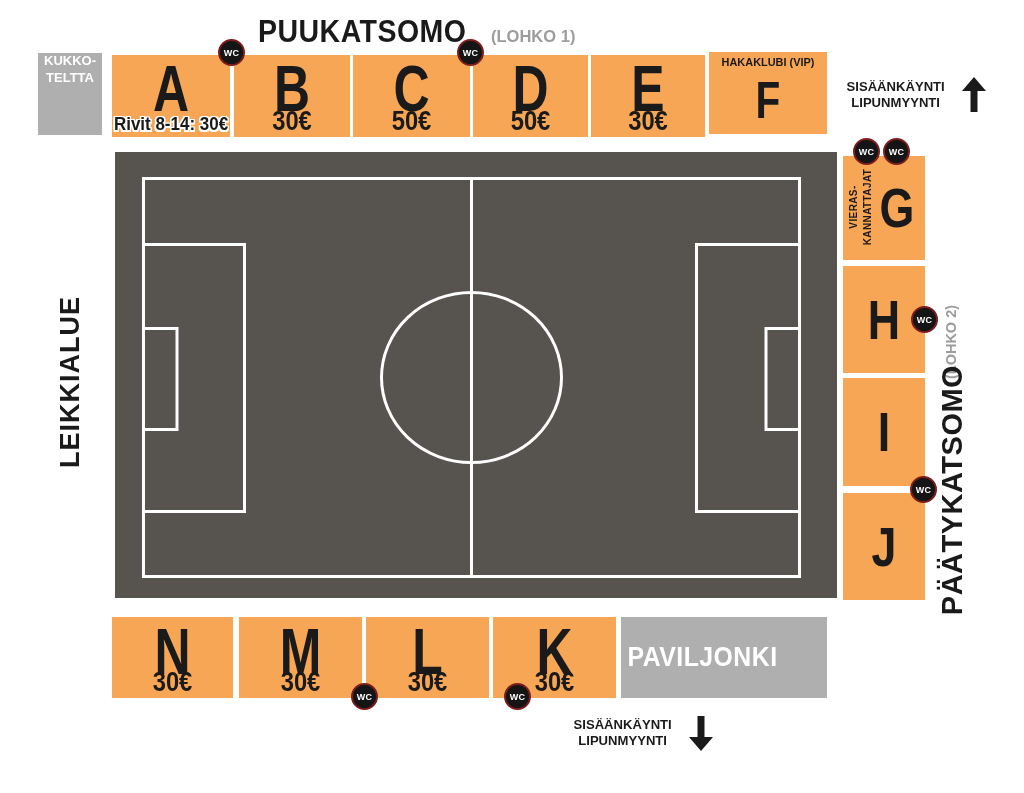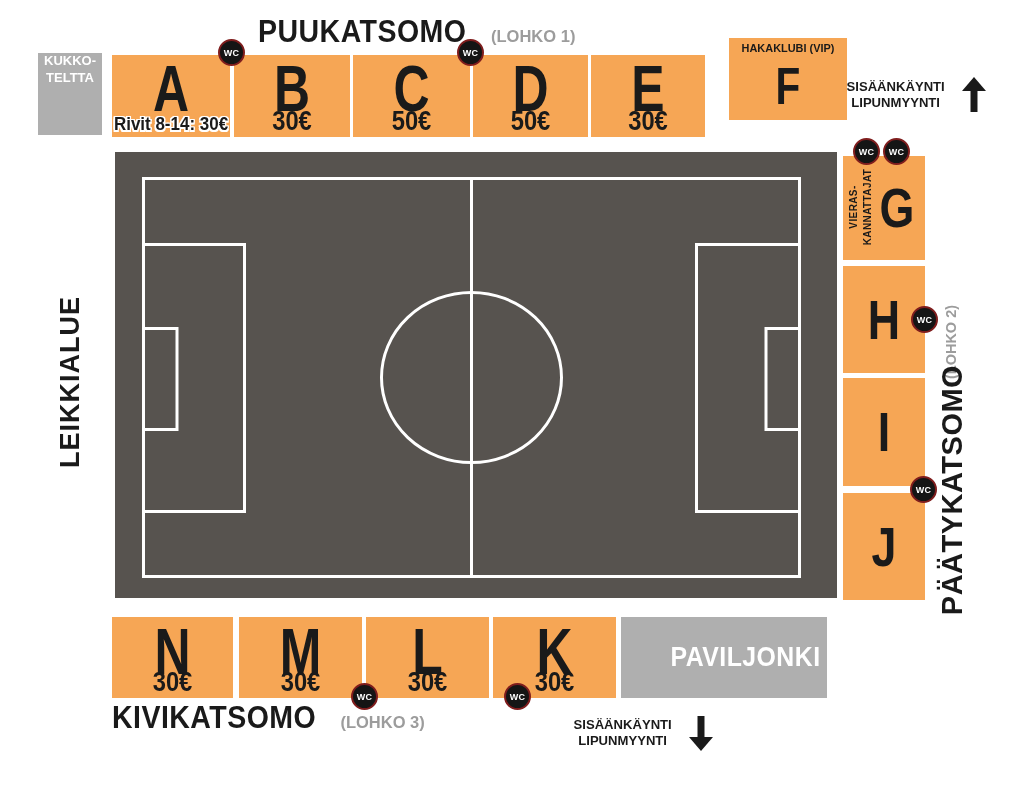--- a/index.html
+++ b/index.html
@@ -34,38 +34,38 @@
                       1.5px 1.5px 0 #fff,-1.5px 0 0 #fff,1.5px 0 0 #fff,
                       0 -1.5px 0 #fff,0 1.5px 0 #fff;}
   .vip-note{position:absolute;top:4px;left:0;width:100%;text-align:center;
             font-weight:800;font-size:11.5px;transform:scaleX(.95);}
   
   .sec-a{left:112px;top:55px;width:118px;height:82px;}
   .sec-b{left:234px;top:55px;width:116px;height:82px;}
   .sec-c{left:353px;top:55px;width:117px;height:82px;}
   .sec-d{left:473px;top:55px;width:115px;height:82px;}
   .sec-e{left:591px;top:55px;width:114px;height:82px;}
-  .sec-f{left:709px;top:38px;width:118px;height:82px;margin-left:20px;}
+  .sec-f{left:709px;top:52px;width:118px;height:82px;}
   .sec-a .letter,.sec-b .letter,.sec-c .letter,.sec-d .letter,.sec-e .letter{top:2px;}
   
   .sec-g{left:843px;top:156px;width:82px;height:104px;}
   .sec-h{left:843px;top:266px;width:82px;height:107px;}
   .sec-i{left:843px;top:378px;width:82px;height:108px;}
   .sec-j{left:843px;top:493px;width:82px;height:107px;}
   .sec-g .letter{left:13px;}
   
   .sec-n{left:112px;top:617px;width:121px;height:81px;}
   .sec-m{left:239px;top:617px;width:123px;height:81px;}
   .sec-l{left:366px;top:617px;width:123px;height:81px;}
   .sec-k{left:493px;top:617px;width:123px;height:81px;}
   .sec-n .letter,.sec-m .letter,.sec-l .letter,.sec-k .letter{top:3px;}
   
   .kukko{left:38px;top:53px;width:64px;height:82px;display:flex;align-items:flex-start;justify-content:center;
          color:#fff;font-weight:800;font-size:13px;line-height:1.3;text-align:center;}
-  .paviljonki{left:621px;top:617px;width:206px;height:81px;display:flex;align-items:center;justify-content:flex-end;
+  .paviljonki{left:621px;top:617px;width:206px;height:81px;display:flex;align-items:center;justify-content:flex-start;
          color:#fff;font-weight:800;font-size:27px;}
   .paviljonki span{display:inline-block;transform:scaleX(.92);letter-spacing:.5px;}
   
   .pitch{position:absolute;left:115px;top:152px;}
   
   .wc{position:absolute;width:27px;height:27px;border-radius:50%;background:var(--wc_black);
       border:2px solid #7f1d1d;box-sizing:border-box;display:flex;align-items:center;justify-content:center;
       color:#fff;font-weight:800;font-size:9px;letter-spacing:.3px;z-index:5;}
   .wc-1{left:218px;top:39px;}  .wc-2{left:457px;top:39px;}
   .wc-3{left:853px;top:138px;} .wc-4{left:883px;top:138px;}
@@ -195,24 +195,20 @@
       <span>WC</span>
     </div>
   <div class="wc wc-8">
       <span>WC</span>
     </div>
 
   <div class="vtext v-leikkialue">LEIKKIALUE</div>
   <div class="vtext v-lohko2">(LOHKO 2)</div>
   <div class="vtext v-paaty">PÄÄTYKATSOMO</div>
 
-  <div class="stand-title title-bottom">
-    <span class="stand-name">KIVIKATSOMO</span>
-    <span class="stand-block">(LOHKO 3)</span>
-  </div>
 
   <div class="entrance entrance-top">
     <div class="entrance-text">
       <span>SISÄÄNKÄYNTI</span><br>
       <span>LIPUNMYYNTI</span>
     </div>
     <svg class="arrow" width="28" height="38" viewBox="0 0 28 38">
       <path d="M14 36 V12" stroke="#1A1A1A" stroke-width="7" fill="none"></path>
       <path d="M14 1 L2 15 H26 Z" fill="#1A1A1A"></path>
     </svg>

